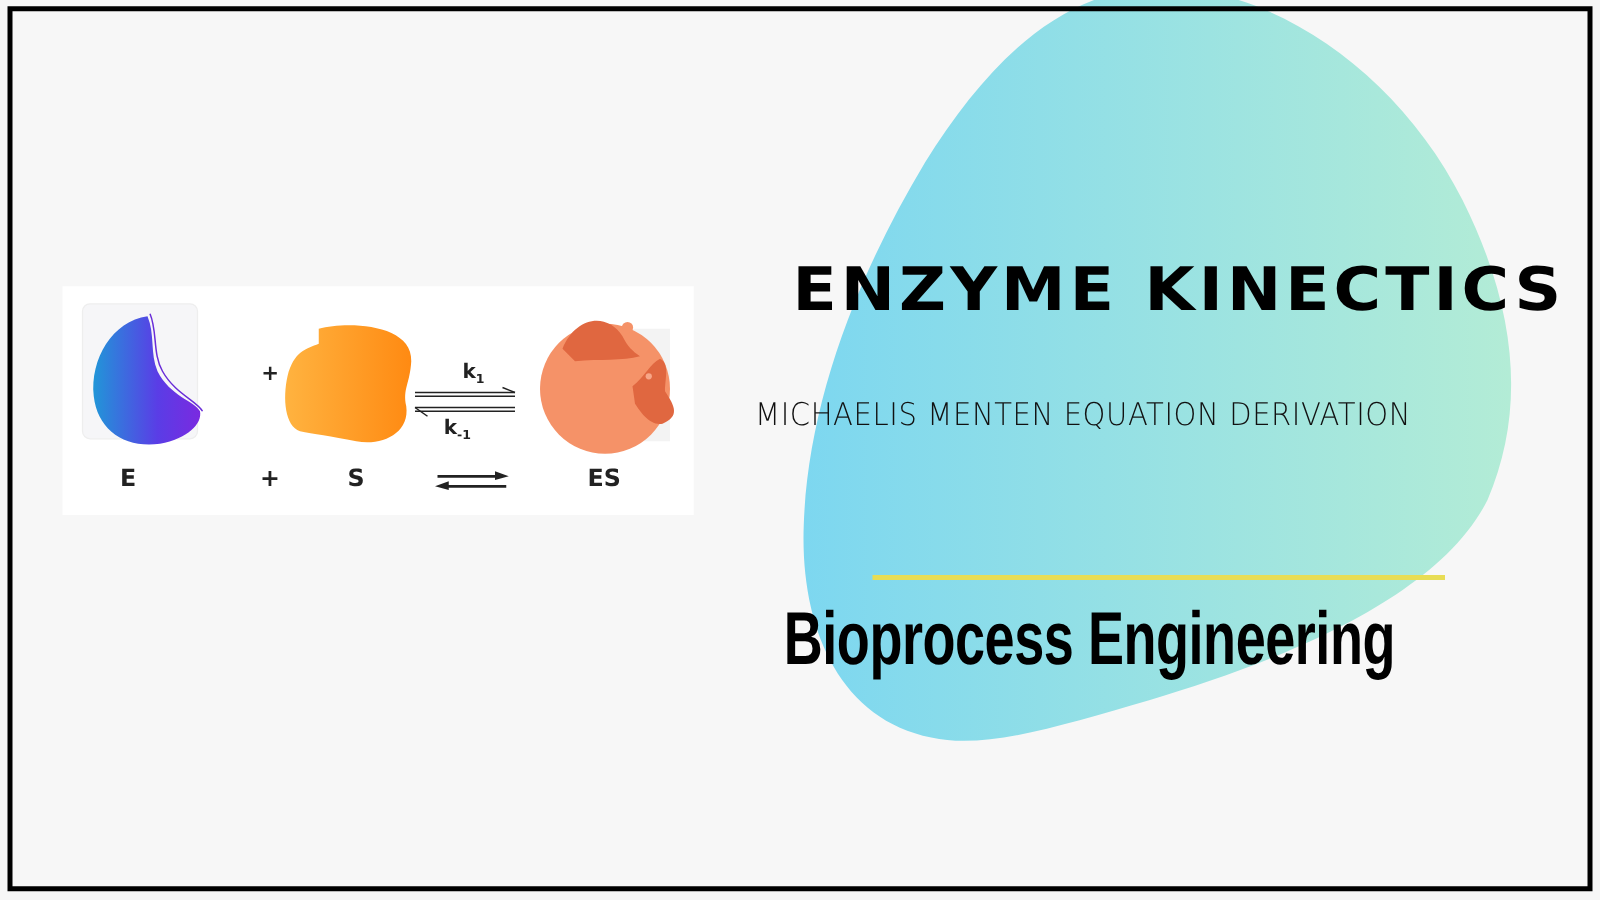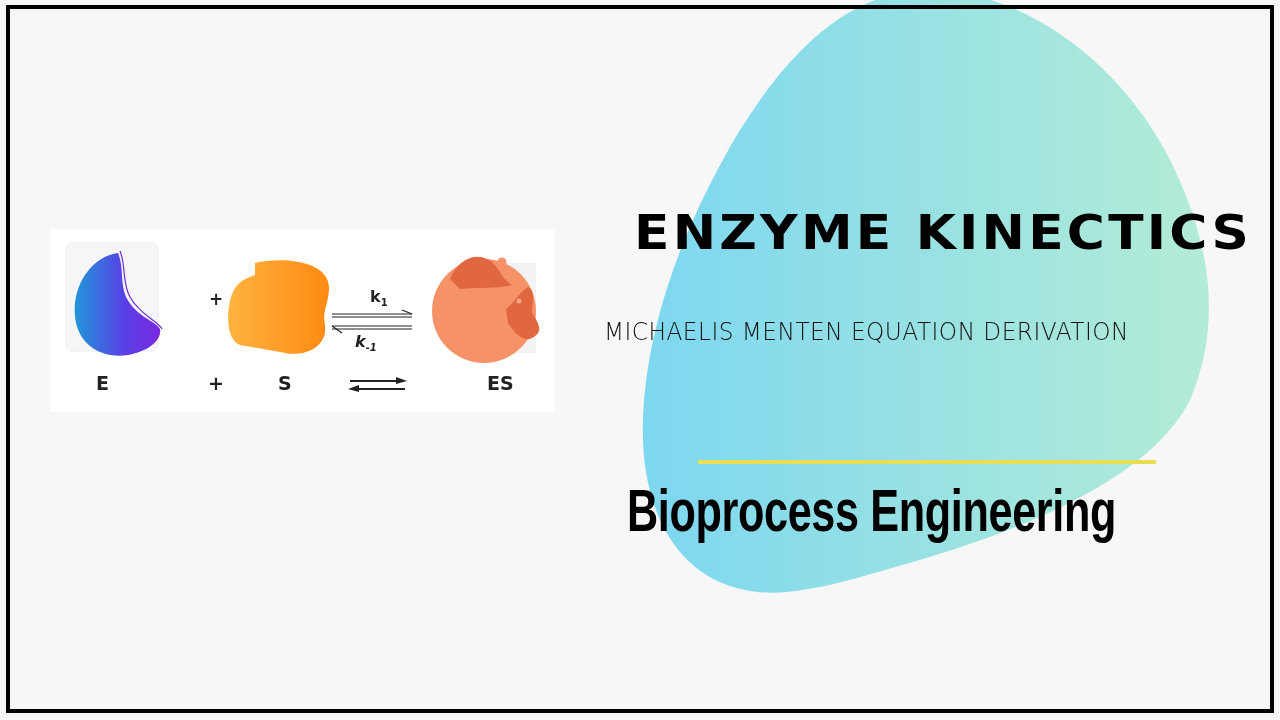--- a/index.html
+++ b/index.html
@@ -73,21 +73,21 @@
       <path d="M 400 50 C 410 25, 435 20, 448 40 C 452 48, 456 52, 462 56 C 448 60, 430 58, 410 60 Z" fill="#e06740"></path>
       <path d="M 456 80 C 466 72, 470 62, 478 58 C 486 62, 482 74, 482 84 C 490 96, 494 104, 480 110 C 470 112, 462 100, 458 94 Z" fill="#e06740"></path>
       <circle cx="452" cy="33" r="4.5" fill="#f59268"></circle>
       <circle cx="469" cy="72" r="2.5" fill="#f7a688"></circle>
     </g>
   </svg>
   <span class="lbl" style="left:46px;top:143px;">E</span>
   <span class="lbl" style="left:158px;top:143px;">+</span>
   <span class="lbl" style="left:159px;top:60px;font-size:17px;">+</span>
   <span class="lbl" style="left:228px;top:143px;">S</span>
-  <span class="lbl" style="left:437px;top:143px;">ES</span>
+  <span class="lbl" style="left:420px;top:143px;">ES</span>
   <span class="lbl" style="left:320px;top:58px;font-size:16px;"><span>k</span><sub style="font-size:10px;">1</sub></span>
-  <span class="lbl" style="left:305px;top:103px;font-size:16px;font-style:italic;"><span>k</span><sub style="font-size:10px;">-1</sub></span>
+  <span class="lbl" style="left:305px;top:103px;font-size:16px;"><span>k</span><sub style="font-size:10px;">-1</sub></span>
 </div>
 
 <div class="title">ENZYME KINECTICS</div>
 <div class="subtitle">MICHAELIS MENTEN EQUATION DERIVATION</div>
 <div class="rule"></div>
 <div class="course">Bioprocess Engineering</div>
 
 </body></html>

